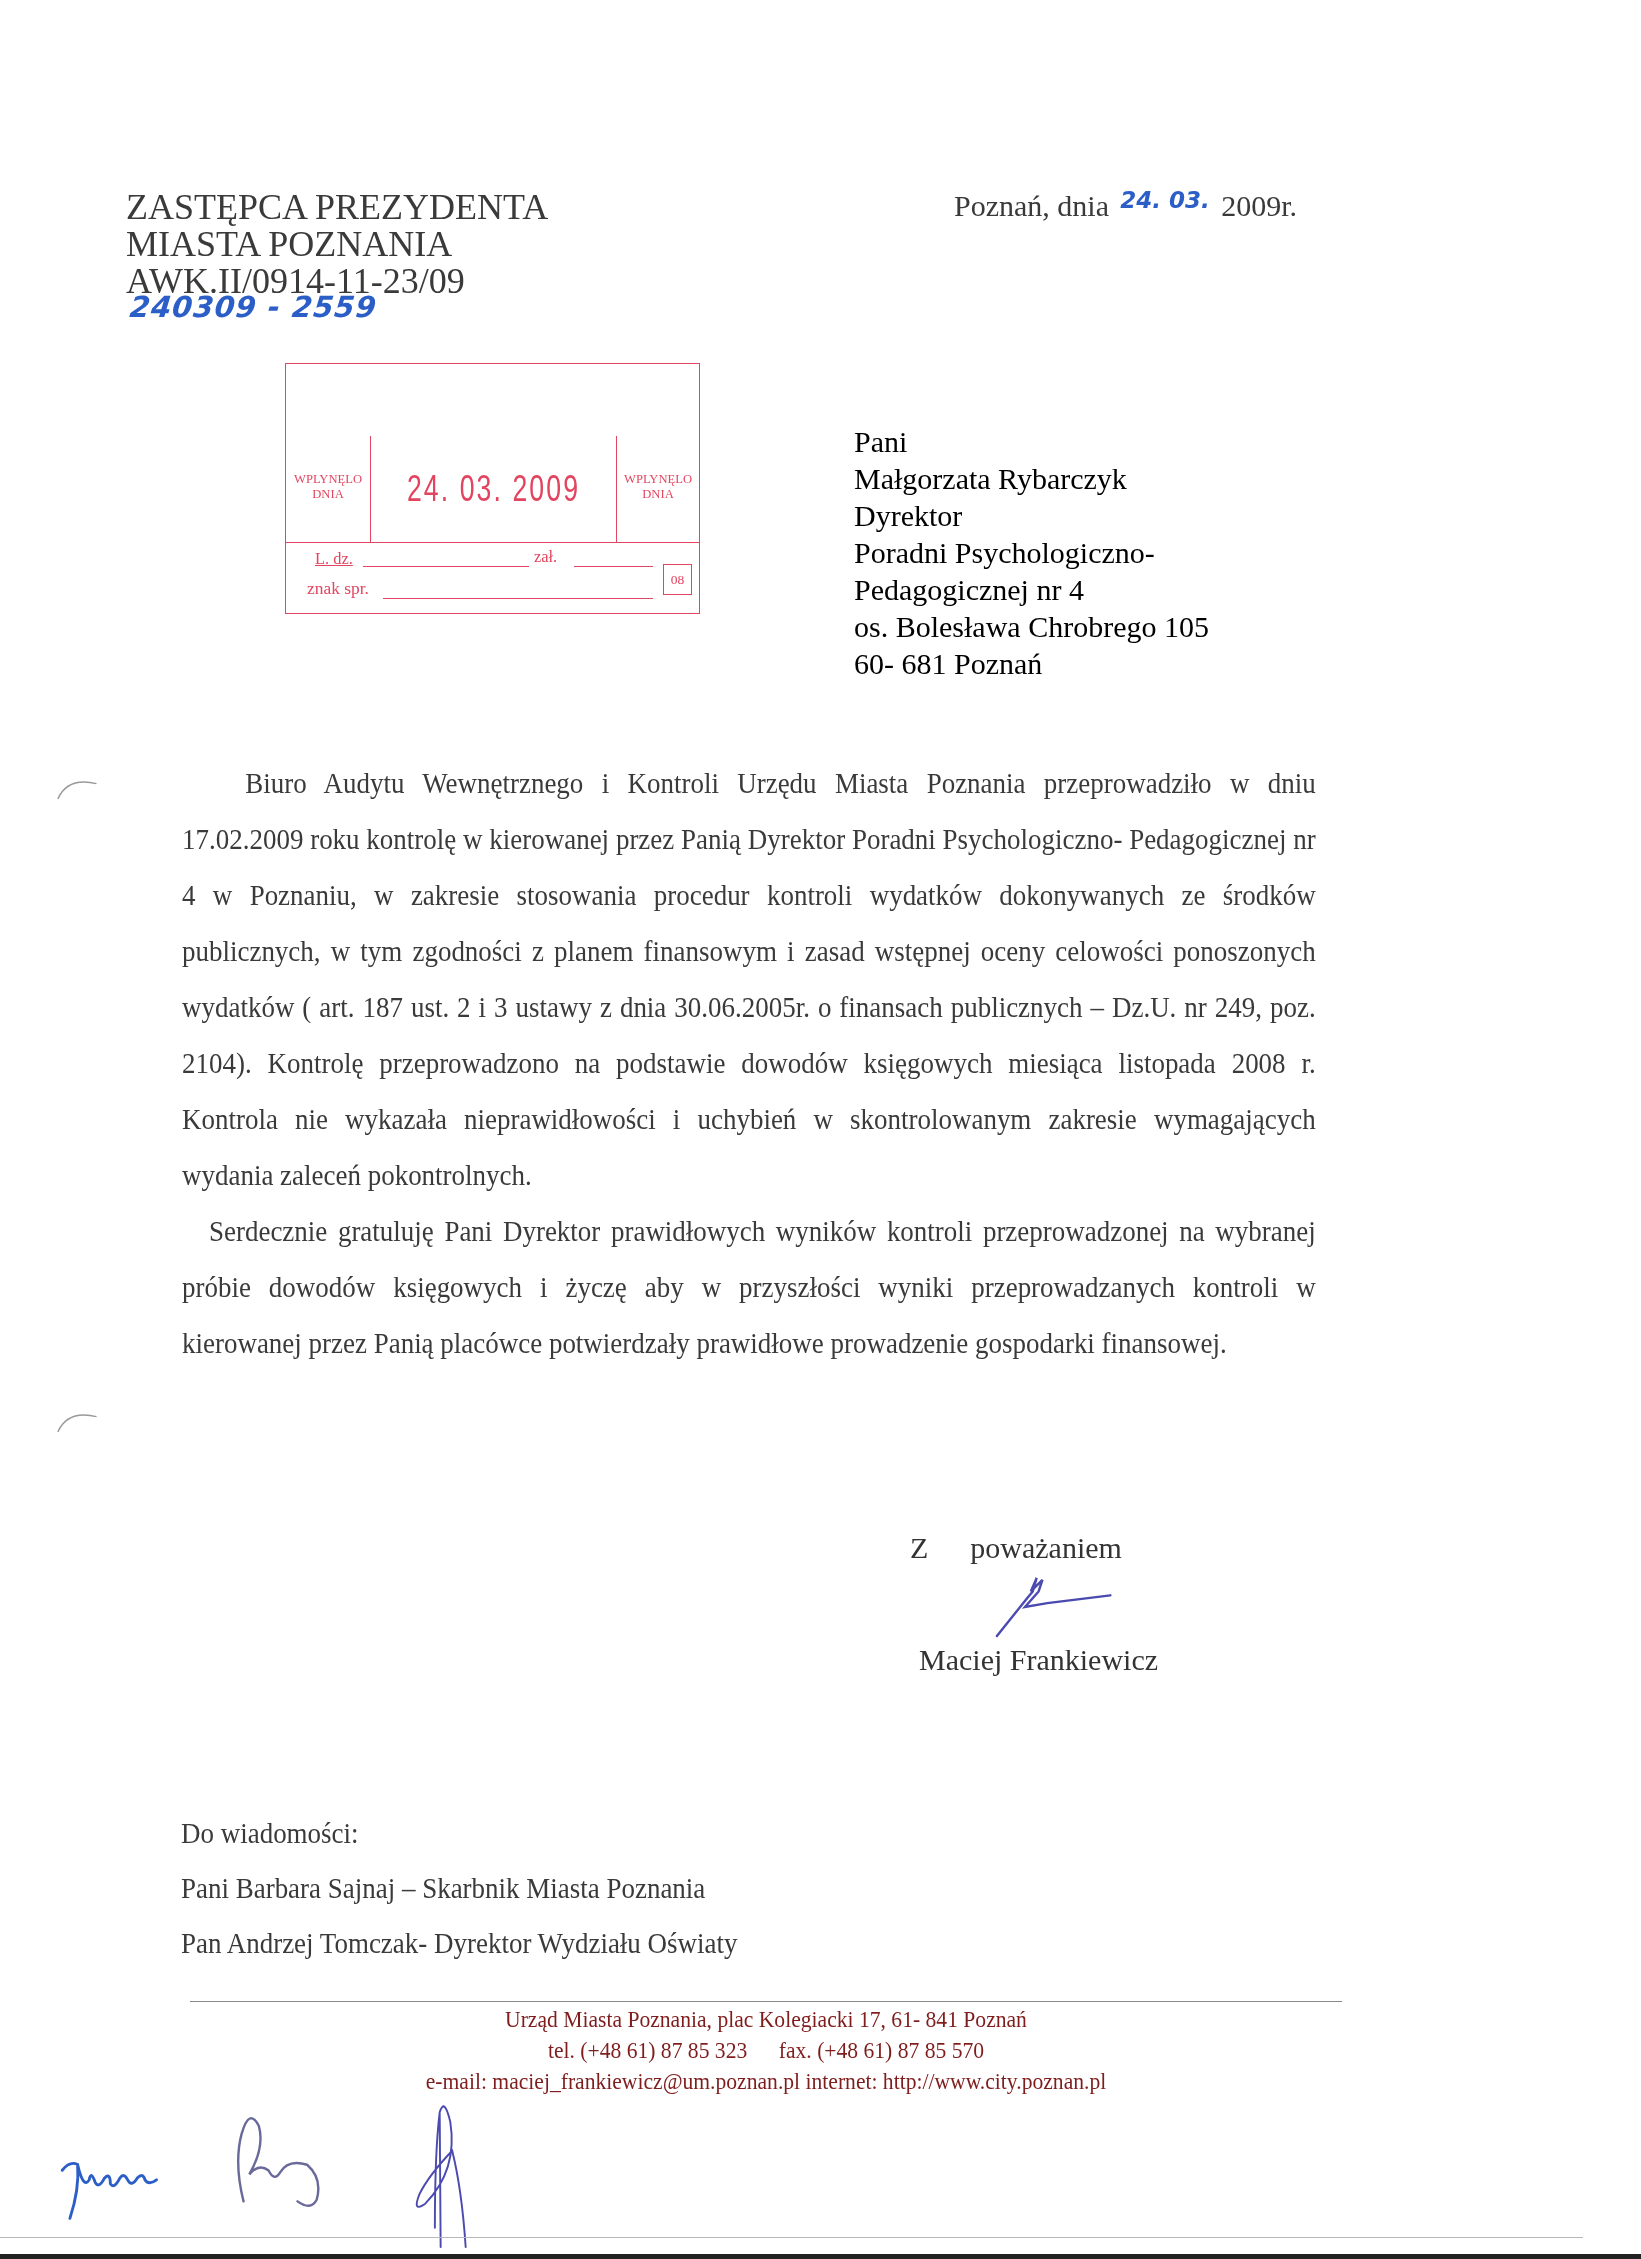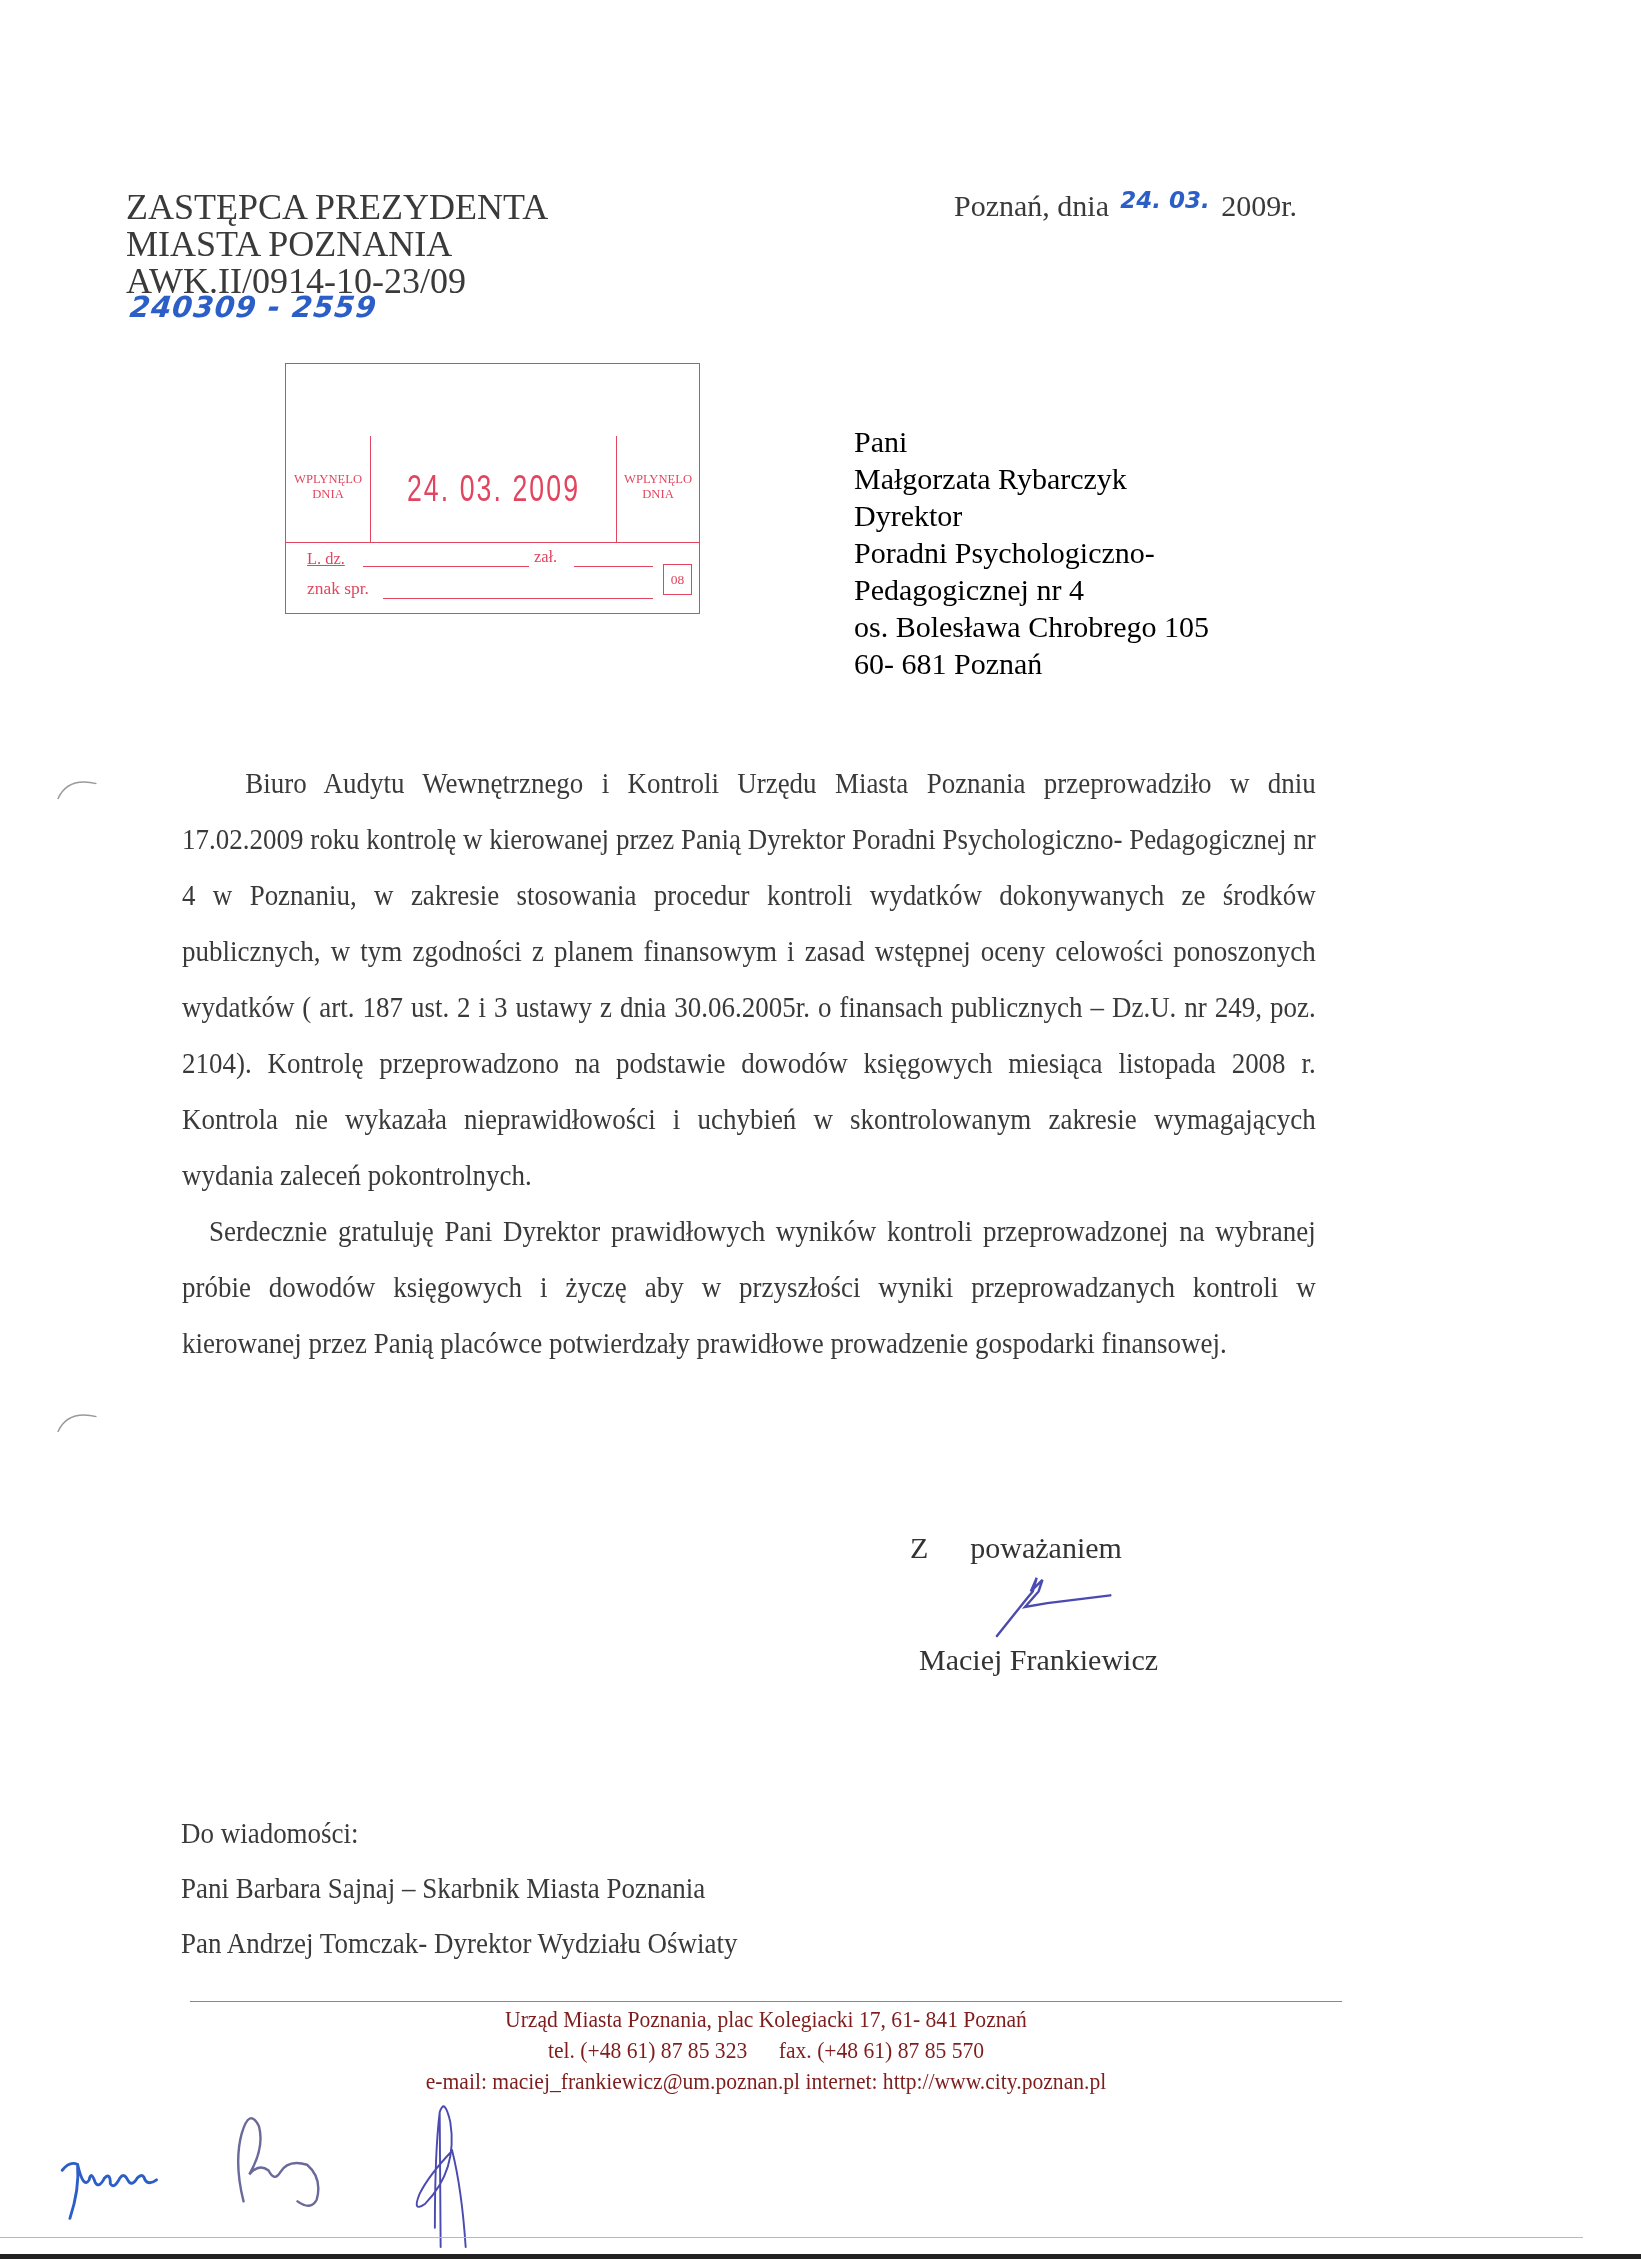--- a/index.html
+++ b/index.html
@@ -25,21 +25,21 @@
   .stamp .top .l2 { font-size:14.5px; letter-spacing:2.9px; margin-top:1.9px; }
   .stamp .top .l3 { font-size:13.5px; letter-spacing:1px; margin-top:1.9px; }
   .stamp .mid { position:absolute; left:0; top:72px; width:100%; height:106px; border-bottom:1.9px solid #e2455f; }
   .stamp .cellL { position:absolute; left:0; top:0; width:85px; height:106px; border-right:1.9px solid #e2455f;
                   font-family:"Liberation Serif",serif; font-size:12.6px; text-align:center; line-height:15.4px; padding-top:36px; box-sizing:border-box; }
   .stamp .cellR { position:absolute; right:0; top:0; width:83px; height:106px; border-left:1.9px solid #e2455f;
                   font-family:"Liberation Serif",serif; font-size:12.6px; text-align:center; line-height:15.4px; padding-top:36px; box-sizing:border-box; }
   .stamp .cellDate { position:absolute; left:87px; right:85px; top:0; height:106px; text-align:center;
                      font-size:37px; line-height:106px; letter-spacing:2.9px; transform:scaleX(0.72); font-family:"Liberation Sans",sans-serif; }
   .stamp .bot { position:absolute; left:0; top:181px; width:100%; height:69px; font-family:"Liberation Serif",serif; font-size:16.4px; }
-  .stamp .ldz { position:absolute; left:21px; top:3.9px;text-decoration:underline; }
+  .stamp .ldz { position:absolute; left:29px; top:3.9px;text-decoration:underline; }
   .stamp .ldz-line { position:absolute; left:77px; top:21px; width:166px; border-bottom:1px solid #e2455f; }
   .stamp .zal { position:absolute; left:248px; top:1.9px; }
   .stamp .zal-line { position:absolute; left:288px; top:21px; width:79px; border-bottom:1px solid #e2455f; }
   .stamp .znak { position:absolute; left:21px; top:33px; font-size:17.4px; }
   .stamp .znak-line { position:absolute; left:97px; top:53px; width:270px; border-bottom:1px solid #e2455f; }
   .stamp .box08 { position:absolute; left:377px; top:19.3px; width:27px; height:29px; border:1.9px solid #e2455f; font-size:13.5px; text-align:center; line-height:29px; }
 
   
   .recipient { left:854px; top:423px; font-size:30px; line-height:37px; color:#000000; }
   .recipient div { white-space:nowrap; }
@@ -70,21 +70,21 @@
 
   svg.sig { position:absolute; overflow:visible; }
   .punch { position:absolute; }
 </style>
 </head>
 <body>
 
 <div class="abs hdr-left">
   <div>ZASTĘPCA PREZYDENTA</div>
   <div>MIASTA POZNANIA</div>
-  <div>AWK.II/0914-10-23/09</div>
+  <div>AWK.II/0914-11-23/09</div>
 </div>
 <div class="abs hand hand-ref">240309 - 2559</div>
 
 <div class="abs date-line">
   <span>Poznań, dnia</span>
   <span class="hand hand-date">24. 03.</span>
   <span>2009r.</span>
 </div>
 
 <div class="stamp">

